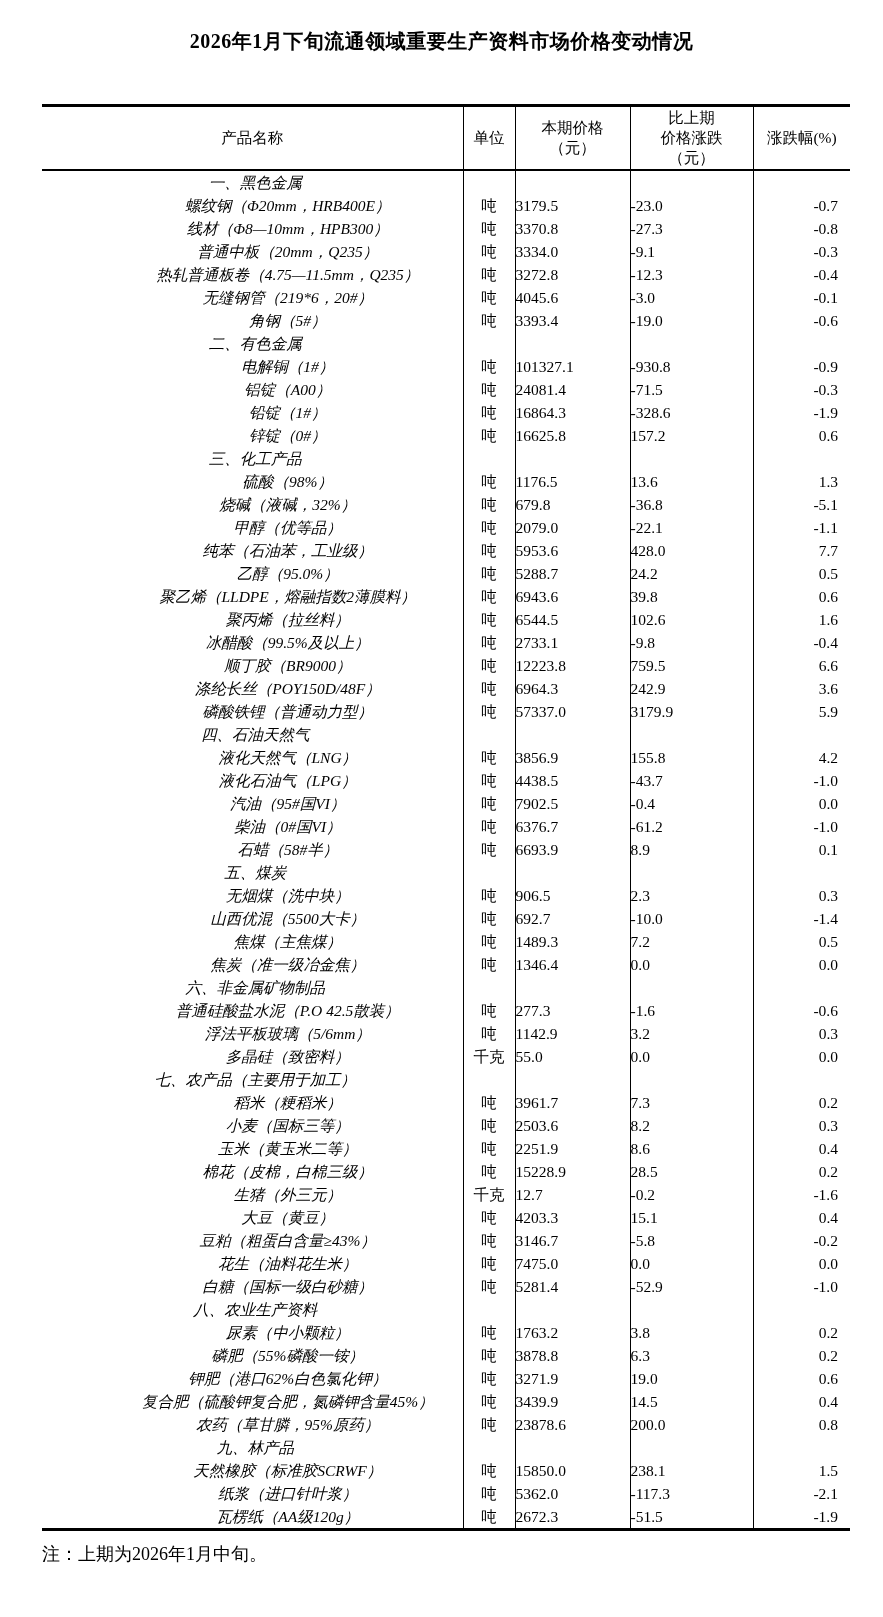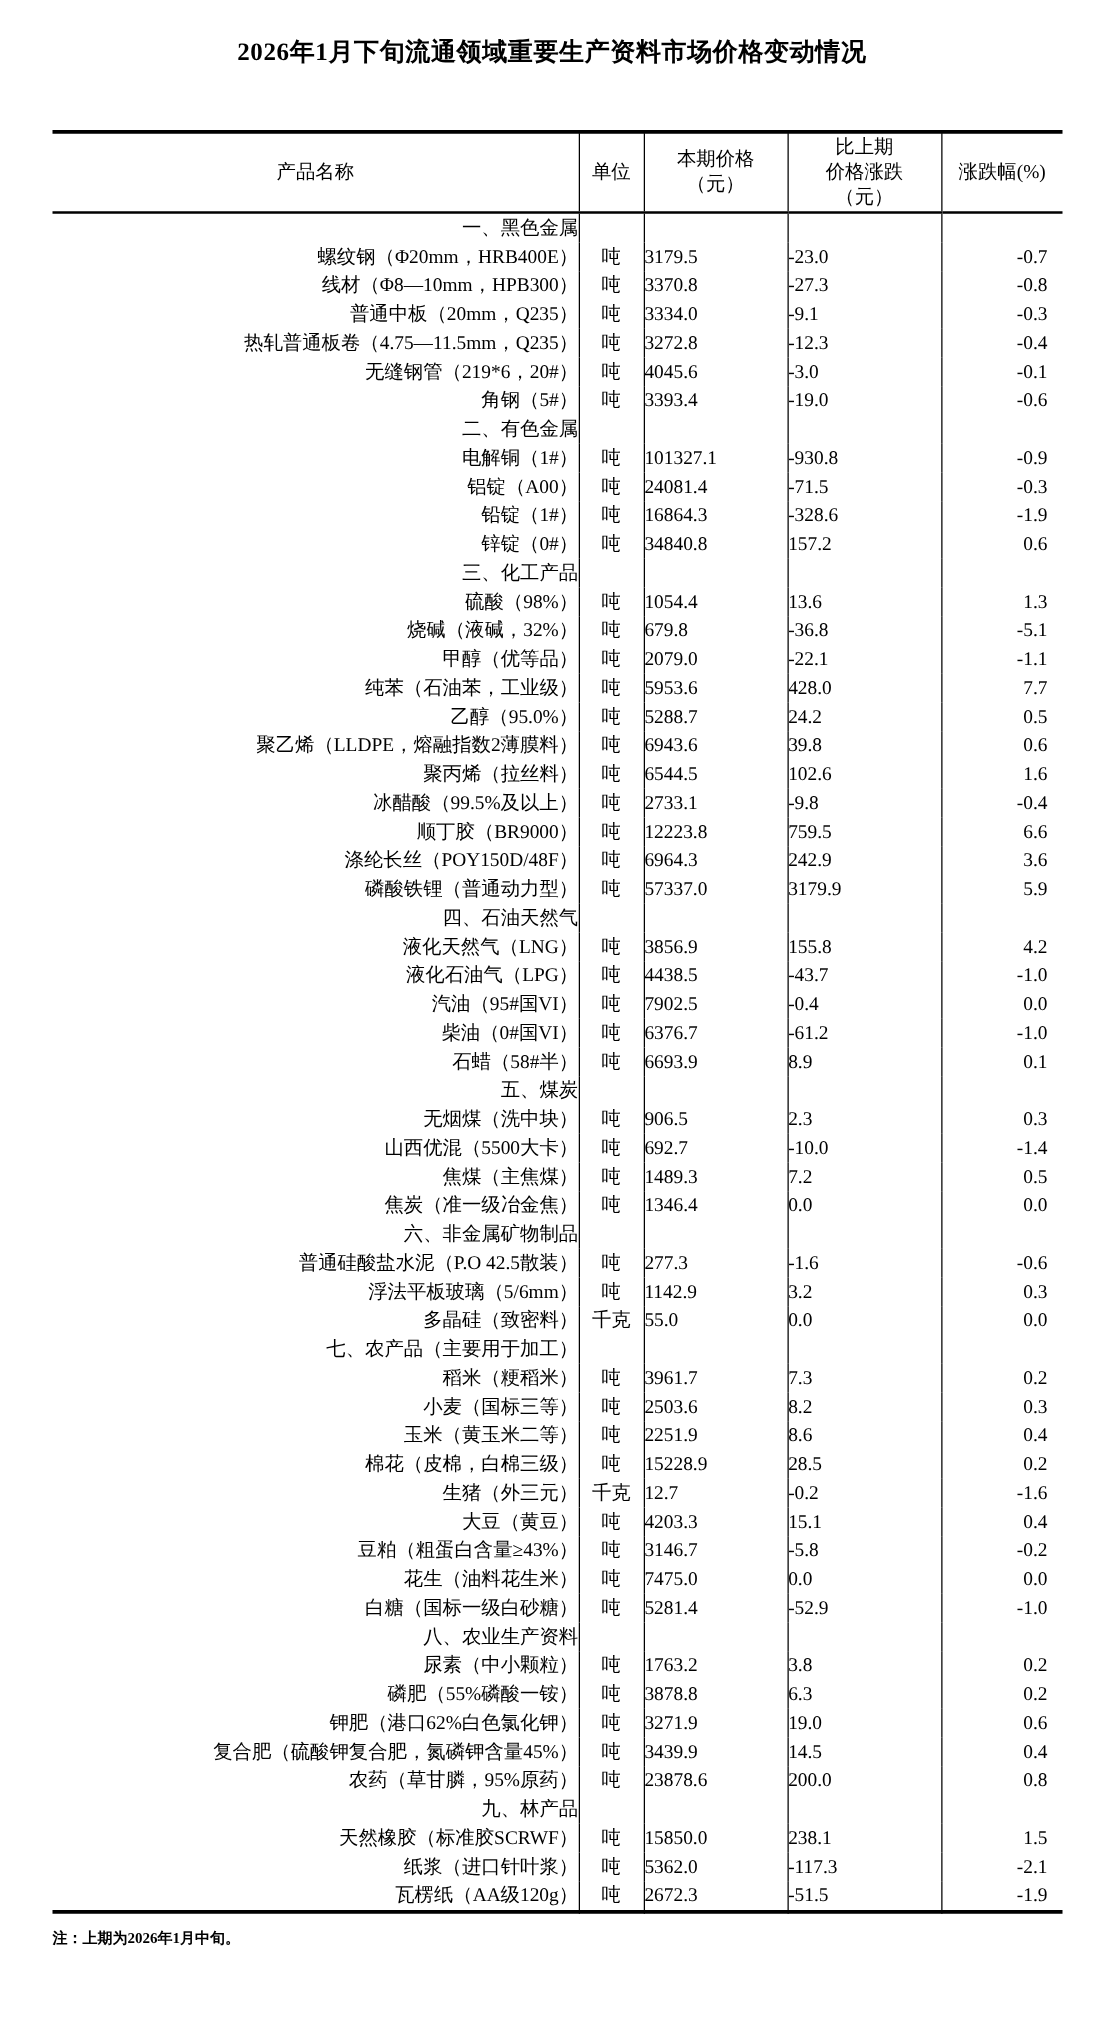--- a/index.html
+++ b/index.html
@@ -46,30 +46,29 @@
   th + th, td + td{border-left:1px solid #000;}
   tbody td{
     font-size:15.5px;
     height:23px;
     line-height:23px;
     padding:0;
     white-space:nowrap;
     overflow:hidden;
     vertical-align:middle;
   }
-  td.name{text-align:right;padding-left:71px;}
+  td.name{text-align:center;padding-left:71px;font-style:italic;}
   tr.section td.name{padding-left:6px;}
   td.unit{text-align:center;}
   td.price{padding-right:10px;}
   td.change{text-align:left;padding-right:12px;}
   td.pct{text-align:right;padding-right:12px;}
   .note{
     margin:11px 0 0 42px;
-    font-size:12px;
-    font-weight:bold;
+    font-size:18px;
   }
 </style>
 </head>
 <body>
 
 <h1 class="page-title">2026年1月下旬流通领域重要生产资料市场价格变动情况</h1>
 
 <div class="table-wrap">
   <table class="price-table">
     <colgroup>
@@ -169,35 +168,35 @@
         <tr class="item">
           <td class="name">铅锭（1#）</td>
           <td class="unit">吨</td>
           <td class="price">16864.3</td>
           <td class="change">-328.6</td>
           <td class="pct">-1.9</td>
         </tr>
         <tr class="item">
           <td class="name">锌锭（0#）</td>
           <td class="unit">吨</td>
-          <td class="price">34840.8</td>
+          <td class="price">16625.8</td>
           <td class="change">157.2</td>
           <td class="pct">0.6</td>
         </tr>
         <tr class="section">
           <td class="name">三、化工产品</td>
           <td class="unit"></td>
           <td class="price"></td>
           <td class="change"></td>
           <td class="pct"></td>
         </tr>
         <tr class="item">
           <td class="name">硫酸（98%）</td>
           <td class="unit">吨</td>
-          <td class="price">1054.4</td>
+          <td class="price">1176.5</td>
           <td class="change">13.6</td>
           <td class="pct">1.3</td>
         </tr>
         <tr class="item">
           <td class="name">烧碱（液碱，32%）</td>
           <td class="unit">吨</td>
           <td class="price">679.8</td>
           <td class="change">-36.8</td>
           <td class="pct">-5.1</td>
         </tr>

